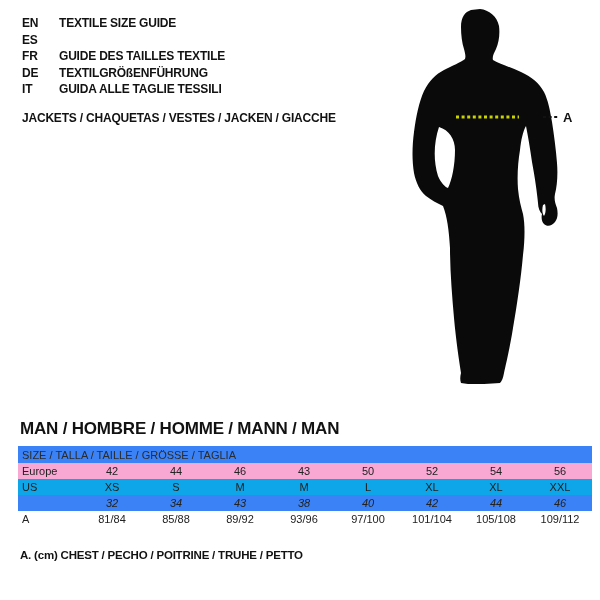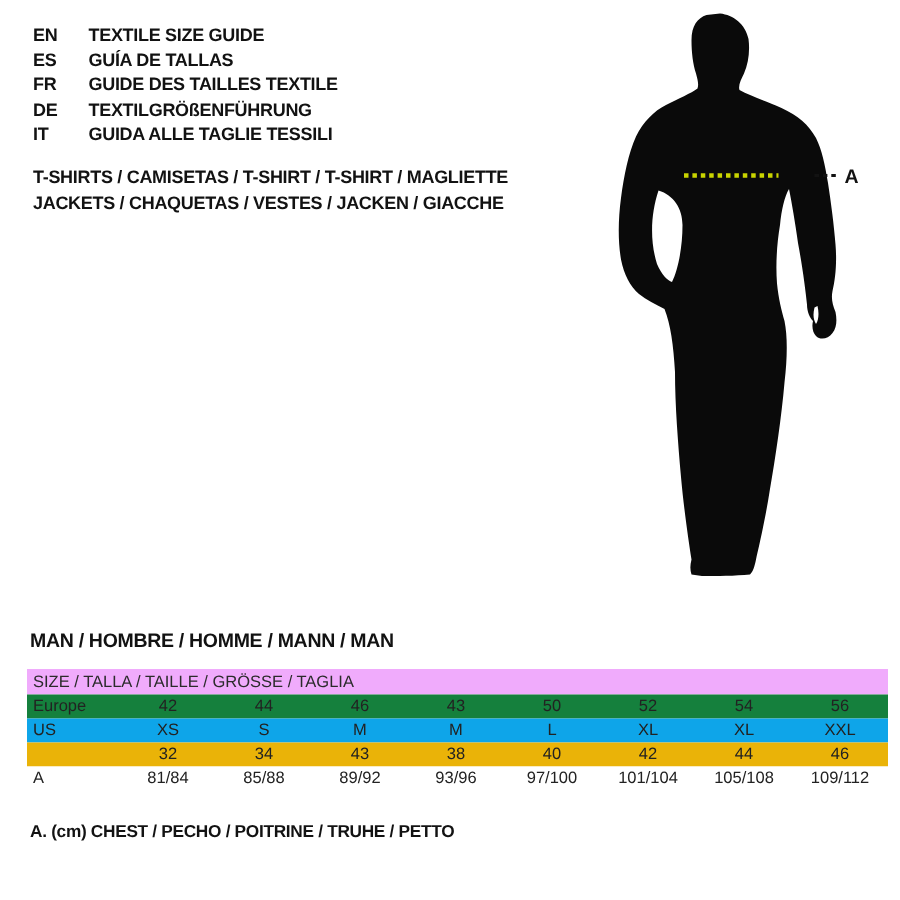--- a/index.html
+++ b/index.html
@@ -11,21 +11,21 @@
   
   .lang-block{position:absolute;left:22px;top:15px;}
   .lang-row{display:flex;line-height:16.5px;font-size:12px;font-weight:bold;letter-spacing:-0.2px;}
   .lang-code{width:37px;flex:0 0 37px;}
   
   .categories{position:absolute;left:22px;top:110px;font-size:12px;font-weight:bold;letter-spacing:-0.2px;line-height:17px;}
   
   .figure-svg{position:absolute;left:0;top:0;width:600px;height:600px;}
   .measure-a{font-family:"Liberation Sans",sans-serif;font-size:13px;font-weight:600;fill:#121212;}
   
-  .section-title{position:absolute;left:20px;top:419px;font-size:13px;font-weight:bold;letter-spacing:-0.2px;}
+  .section-title{position:absolute;left:20px;top:419px;font-size:17px;font-weight:bold;letter-spacing:-0.2px;}
   
   .size-table{position:absolute;left:18px;top:446px;width:574px;border-collapse:collapse;table-layout:fixed;}
   .size-table th,.size-table td{
     font-size:11px;font-weight:normal;color:#222;height:16px;padding:0;margin:0;
     white-space:nowrap;vertical-align:middle;
   }
   .size-table thead th{
     background:#c8c8c8;text-align:left;padding-left:4px;height:17px;color:#2b2b2b;
   }
   .size-table td.row-label{text-align:left;padding-left:4px;}
@@ -36,38 +36,36 @@
 </head>
 <body>
 
 <div class="lang-block">
     <div class="lang-row">
       <span class="lang-code">EN</span>
       <span>TEXTILE SIZE GUIDE</span>
     </div>
     <div class="lang-row">
       <span class="lang-code">ES</span>
-      <span>GUÍA DE TALLAS</span>
     </div>
     <div class="lang-row">
       <span class="lang-code">FR</span>
       <span>GUIDE DES TAILLES TEXTILE</span>
     </div>
     <div class="lang-row">
       <span class="lang-code">DE</span>
       <span>TEXTILGRÖßENFÜHRUNG</span>
     </div>
     <div class="lang-row">
       <span class="lang-code">IT</span>
       <span>GUIDA ALLE TAGLIE TESSILI</span>
     </div>
   </div>
 
 <div class="categories">
-  <div>T-SHIRTS / CAMISETAS / T-SHIRT / T-SHIRT / MAGLIETTE</div>
   <div>JACKETS / CHAQUETAS / VESTES / JACKEN / GIACCHE</div>
 </div>
 
 <svg class="figure-svg" viewBox="0 0 600 600">
   <path fill-rule="evenodd" d="
     M 480 9
     C 489 10 497 16 499 26
     C 500 34 499 42 496 49
     C 494 53 492 57 493 60
     C 500 64 510 67 521 72
@@ -122,25 +120,25 @@
 
 <div class="section-title">MAN / HOMBRE / HOMME / MANN / MAN</div>
 
 <table class="size-table">
   <colgroup>
     <col style="width:62px">
     <col span="8" style="width:64px">
   </colgroup>
   <thead>
     <tr>
-      <th colspan="9" style="background: #f0abfc;">SIZE / TALLA / TAILLE / GRÖSSE / TAGLIA</th>
+      <th colspan="9" style="background: #3b82f6;">SIZE / TALLA / TAILLE / GRÖSSE / TAGLIA</th>
     </tr>
   </thead>
   <tbody>
-      <tr style="background: #15803d;">
+      <tr style="background: #f9a8d4;">
         <td class="row-label">Europe</td>
         <td class="cell">42</td>
         <td class="cell">44</td>
         <td class="cell">46</td>
         <td class="cell">43</td>
         <td class="cell">50</td>
         <td class="cell">52</td>
         <td class="cell">54</td>
         <td class="cell">56</td>
       </tr>
@@ -148,21 +146,21 @@
         <td class="row-label">US</td>
         <td class="cell">XS</td>
         <td class="cell">S</td>
         <td class="cell">M</td>
         <td class="cell">M</td>
         <td class="cell">L</td>
         <td class="cell">XL</td>
         <td class="cell">XL</td>
         <td class="cell">XXL</td>
       </tr>
-      <tr style="background: #eab308;">
+      <tr style="background: #3b82f6; font-style: italic;">
         <td class="row-label"></td>
         <td class="cell">32</td>
         <td class="cell">34</td>
         <td class="cell">43</td>
         <td class="cell">38</td>
         <td class="cell">40</td>
         <td class="cell">42</td>
         <td class="cell">44</td>
         <td class="cell">46</td>
       </tr>

